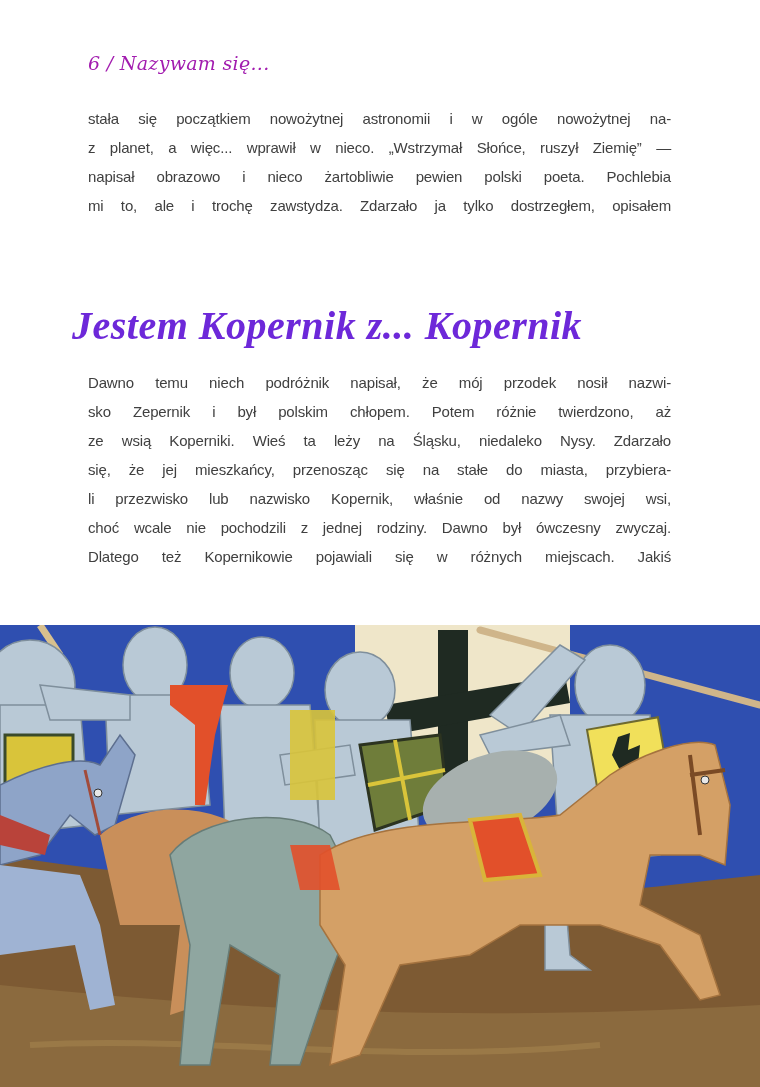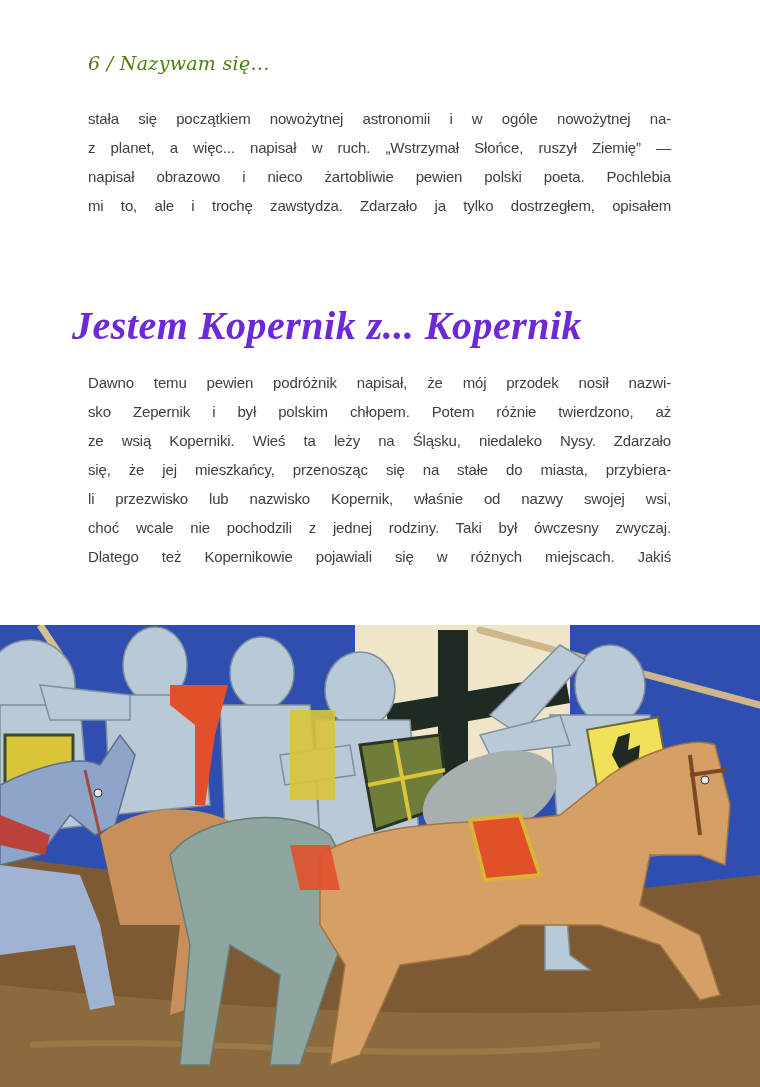--- a/index.html
+++ b/index.html
@@ -2,21 +2,21 @@
 <html><head>
   <meta charset="utf-8">
   <style>
     * { margin: 0; padding: 0; box-sizing: border-box; }
     html, body { width: 760px; height: 1087px; background: #ffffff; overflow: hidden; }
     body { position: relative; font-family: "Liberation Sans", sans-serif; color: #2b2b2b; }
 
     .running-head {
       position: absolute; left: 88px; top: 52px;
       font-family: "DejaVu Serif", serif; font-style: italic;
-      font-size: 19px; color: #4d7c0f; letter-spacing: 0.3px;
+      font-size: 19px; color: #a21caf; letter-spacing: 0.3px;
     }
 
     .text-block { position: absolute; left: 88px; width: 583px; }
     .line {
       display: block; height: 29px; line-height: 29px;
       font-size: 15px; color: #404040; white-space: nowrap;
       text-align: justify; text-align-last: justify;
       font-stretch: condensed; letter-spacing: -0.15px;
     }
     .line.last { text-align-last: left; }
@@ -39,34 +39,34 @@
   </style>
 </head>
 <body>
 
 <div class="running-head">
   <span>6 / Nazywam się...</span>
 </div>
 
 <div class="text-block" id="para1">
   <span class="line">stała się początkiem nowożytnej astronomii i w ogóle nowożytnej na-</span>
-  <span class="line">z planet, a więc... napisał w ruch. „Wstrzymał Słońce, ruszył Ziemię” —</span>
+  <span class="line">z planet, a więc... wprawił w nieco. „Wstrzymał Słońce, ruszył Ziemię” —</span>
   <span class="line">napisał obrazowo i nieco żartobliwie pewien polski poeta. Pochlebia</span>
   <span class="line">mi to, ale i trochę zawstydza. Zdarzało ja tylko dostrzegłem, opisałem</span>
 </div>
 
 <h2 class="section-heading">Jestem Kopernik z... Kopernik</h2>
 
 <div class="text-block" id="para2">
-  <span class="line">Dawno temu pewien podróżnik napisał, że mój przodek nosił nazwi-</span>
+  <span class="line">Dawno temu niech podróżnik napisał, że mój przodek nosił nazwi-</span>
   <span class="line">sko Zepernik i był polskim chłopem. Potem różnie twierdzono, aż</span>
   <span class="line">ze wsią Koperniki. Wieś ta leży na Śląsku, niedaleko Nysy. Zdarzało</span>
   <span class="line">się, że jej mieszkańcy, przenosząc się na stałe do miasta, przybiera-</span>
   <span class="line">li przezwisko lub nazwisko Kopernik, właśnie od nazwy swojej wsi,</span>
-  <span class="line">choć wcale nie pochodzili z jednej rodziny. Taki był ówczesny zwyczaj.</span>
+  <span class="line">choć wcale nie pochodzili z jednej rodziny. Dawno był ówczesny zwyczaj.</span>
   <span class="line">Dlatego też Kopernikowie pojawiali się w różnych miejscach. Jakiś</span>
 </div>
 
 <div class="illustration">
   <svg width="760" height="462" viewBox="0 0 760 462">
 
     <rect x="0" y="0" width="760" height="300" fill="#2f4fb0"></rect>
 
     <rect x="380" y="0" width="190" height="150" fill="#efe6c9"></rect>
     <rect x="355" y="0" width="30" height="60" fill="#efe6c9"></rect>

